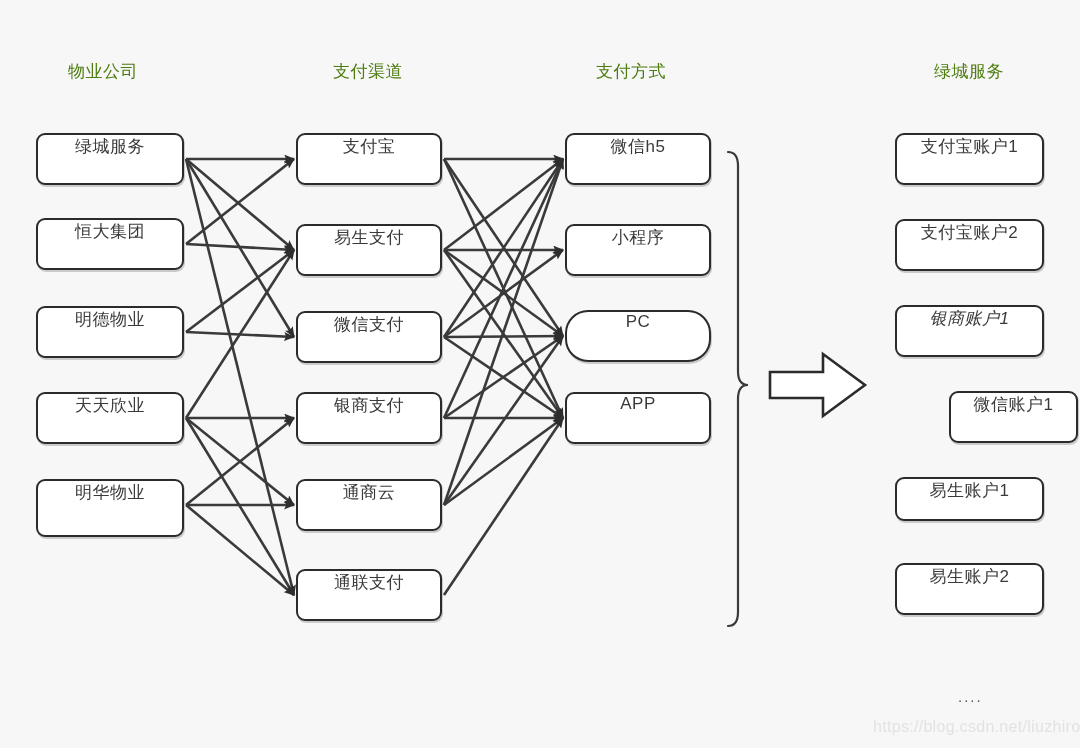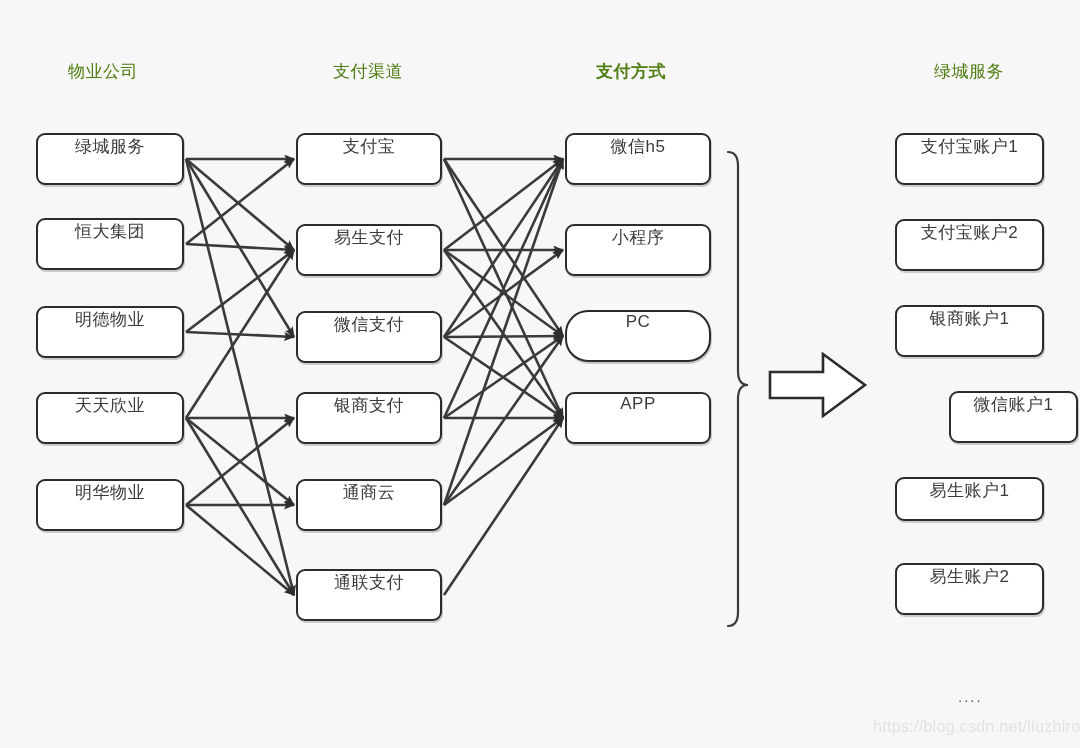--- a/index.html
+++ b/index.html
@@ -96,37 +96,37 @@
         <line x1="444" y1="505" x2="563" y2="418"></line>
         <line x1="444" y1="595" x2="563" y2="418"></line>
       </g>
     <path id="brace-path" stroke="#3a3a3a" stroke-width="2.2" fill="none" stroke-linecap="round" d="M 728 152 q 10 0 10 14 L 738 371 q 0 14 10 14 q -10 0 -10 14 L 738 612 q 0 14 -10 14"></path>
     <path id="flow-arrow-path" stroke="#2b2b2b" stroke-width="2.6" fill="#ffffff" stroke-linejoin="miter" d="M 770 372 L 823 372 L 823 354 L 865 385 L 823 416 L 823 398 L 770 398 Z"></path>
   </svg>
 
   <div id="headers">
       <div class="col-header" style="left: 33px; top: 60px; width: 140px;">物业公司</div>
       <div class="col-header" style="left: 298px; top: 60px; width: 140px;">支付渠道</div>
-      <div class="col-header" style="left: 561px; top: 60px; width: 140px; font-weight: bold;">支付方式</div>
+      <div class="col-header" style="left: 561px; top: 60px; width: 140px;">支付方式</div>
       <div class="col-header" style="left: 899px; top: 60px; width: 140px;">绿城服务</div>
     </div>
   <div id="nodes">
       <div class="node" style="left: 36px; top: 133px; width: 148px; height: 52px;">
         <span>绿城服务</span>
       </div>
       <div class="node" style="left: 36px; top: 218px; width: 148px; height: 52px;">
         <span>恒大集团</span>
       </div>
       <div class="node" style="left: 36px; top: 306px; width: 148px; height: 52px;">
         <span>明德物业</span>
       </div>
       <div class="node" style="left: 36px; top: 392px; width: 148px; height: 52px;">
         <span>天天欣业</span>
       </div>
-      <div class="node" style="left: 36px; top: 479px; width: 148px; height: 52px;">
+      <div class="node" style="left: 36px; top: 479px; width: 148px; height: 58px;">
         <span>明华物业</span>
       </div>
       <div class="node" style="left: 296px; top: 133px; width: 146px; height: 52px;">
         <span>支付宝</span>
       </div>
       <div class="node" style="left: 296px; top: 224px; width: 146px; height: 52px;">
         <span>易生支付</span>
       </div>
       <div class="node" style="left: 296px; top: 311px; width: 146px; height: 52px;">
         <span>微信支付</span>
@@ -151,21 +151,21 @@
       </div>
       <div class="node" style="left: 565px; top: 392px; width: 146px; height: 52px;">
         <span>APP</span>
       </div>
       <div class="node" style="left: 895px; top: 133px; width: 149px; height: 52px;">
         <span>支付宝账户1</span>
       </div>
       <div class="node" style="left: 895px; top: 219px; width: 149px; height: 52px;">
         <span>支付宝账户2</span>
       </div>
-      <div class="node" style="left: 895px; top: 305px; width: 149px; height: 52px;">
+      <div class="node" style="left: 895px; top: 305px; width: 149px; height: 52px; font-style: italic;">
         <span>银商账户1</span>
       </div>
       <div class="node" style="left: 949px; top: 391px; width: 129px; height: 52px;">
         <span>微信账户1</span>
       </div>
       <div class="node" style="left: 895px; top: 477px; width: 149px; height: 44px;">
         <span>易生账户1</span>
       </div>
       <div class="node" style="left: 895px; top: 563px; width: 149px; height: 52px;">
         <span>易生账户2</span>

